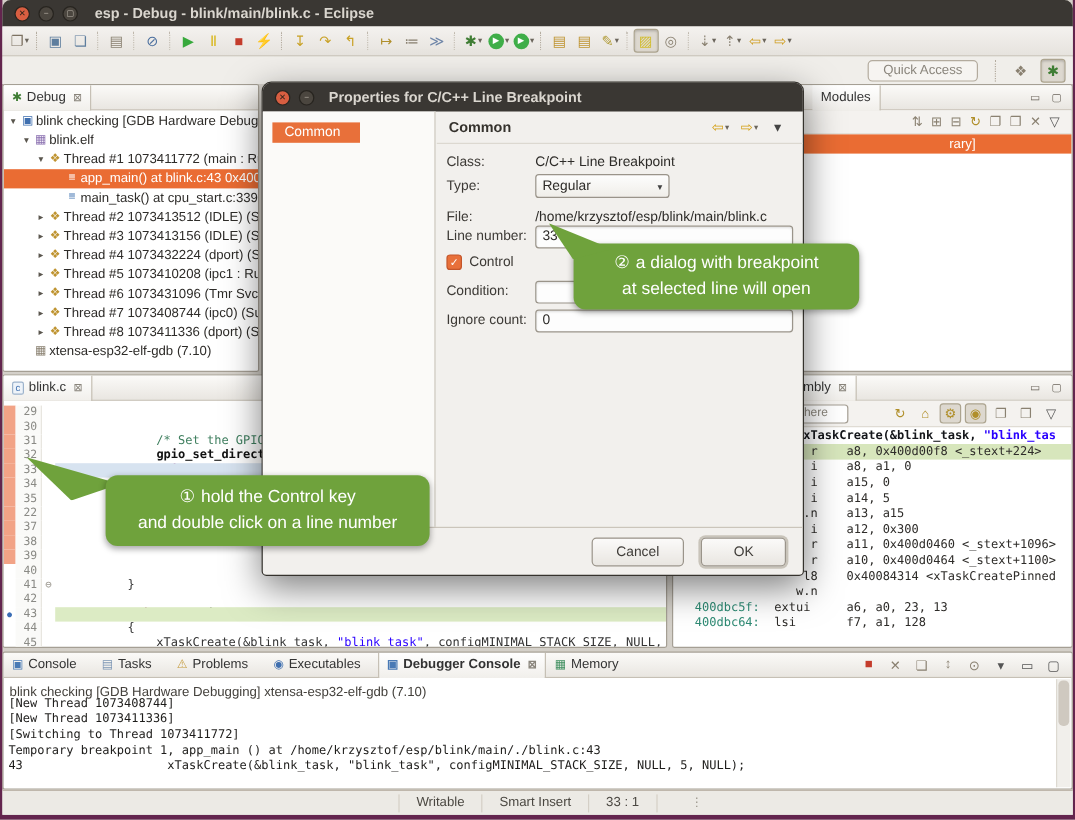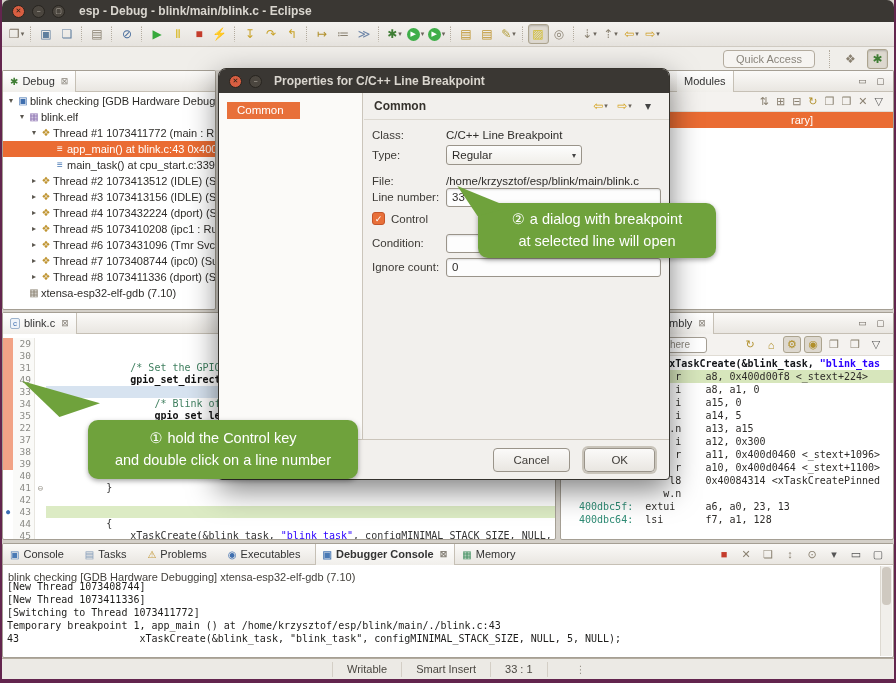--- a/index.html
+++ b/index.html
@@ -134,40 +134,40 @@
   .dlg-content { position:absolute; top:24px; left:145px; right:0; bottom:40px; }
   .chead { height:27px; display:flex; align-items:center; padding:0 10px; border-bottom:1px solid #dcd8d0; }
   .chead .h { font-size:12px; font-weight:bold; color:#35322d; }
   .chead .arrows { margin-left:auto; display:flex; align-items:center; gap:3px; }
   .frow { position:absolute; left:0; right:0; height:20px; display:flex; align-items:center; }
   .flabel { position:absolute; left:8px; font-size:11.5px; color:#3d3a36; }
   .fvalue { position:absolute; left:82px; font-size:11.5px; color:#2e2c29; }
   .ffield { position:absolute; left:82px; width:215px; height:19px; border:1px solid #9a948a; border-radius:3px;
             background:#fdfdfd; font-size:11.5px; padding:0 5px; color:#2e2c29;
             box-shadow:inset 0 1px 2px rgba(0,0,0,.12); font-family:"Liberation Sans", sans-serif; }
-  .fdrop { position:absolute; left:82px; width:136px; height:20px; border:1px solid #9a948a; border-radius:3px;
+  .fdrop { position:absolute; left:82px; width:112px; height:20px; border:1px solid #9a948a; border-radius:3px;
            background:linear-gradient(#fdfdfd,#f0eee9); font-size:11.5px; padding:0 5px; color:#2e2c29;
            display:flex; align-items:center; }
   .fdrop .d { margin-left:auto; font-size:8px; color:#444; }
   .fcheck { position:absolute; left:8px; display:flex; align-items:center; gap:6px; font-size:11.5px; color:#3d3a36; }
   .cbox { width:13px; height:13px; background:#e8703a; border:1px solid #c4552a; border-radius:3px; color:#fff;
           font-size:9px; display:flex; align-items:center; justify-content:center; }
   .dlg-footer { position:absolute; left:0; right:0; bottom:0; height:40px; border-top:1px solid #cbc5bb;
                 display:flex; align-items:center; justify-content:flex-end; gap:14px; padding-right:14px; }
   .btn { height:24px; border:1px solid #9a948a; border-radius:4px; background:linear-gradient(#fbfaf9,#e9e6e1);
          padding:0 20px; font-size:11.5px; color:#3f3c38; display:flex; align-items:center; }
   .btn.default { box-shadow:0 0 0 2px #c9c4ba; padding:0 26px; }
 
   
   .callout { position:absolute; background:#6fa23c; color:#fff; border-radius:10px; z-index:30;
              box-shadow:0 2px 5px rgba(0,0,0,.35); text-align:center; font-size:14.5px; line-height:1.45;
              display:flex; flex-direction:column; justify-content:center; }
   .callout .badge { margin-right:5px; }
   .tail { position:absolute; background:#6fa23c; z-index:29; }
-  #callout1 { left:86px; top:420px; width:270px; height:59px; }
+  #callout1 { left:86px; top:396px; width:270px; height:59px; }
   #tail1 { left:20px; top:381px; width:78px; height:36px; clip-path:polygon(0 0, 100% 62%, 48% 100%); }
   #callout2 { left:476px; top:203px; width:238px; height:55px; }
   #tail2 { left:452px; top:186px; width:56px; height:30px; clip-path:polygon(6% 0, 100% 72%, 42% 100%); z-index:31; }
 </style>
 </head>
 <body>
 
 <div class="win">
 
   <div class="titlebar">
@@ -474,21 +474,21 @@
         <div class="eline sal">
           <span class="lb lbar"></span>
           <span class="lnum">31</span>
           <span class="lfold"></span>
           <span class="lcode">
             
           <span class="pl">    </span><span class="kw">while</span><span class="pl">(1) {</span></span>
         </div>
         <div class="eline sal">
           <span class="lb lbar"></span>
-          <span class="lnum">49</span>
+          <span class="lnum">32</span>
           <span class="lfold"></span>
           <span class="lcode">
             
           <span class="com">        /* Blink off (output l</span></span>
         </div>
         <div class="eline sal hl-blue">
           <span class="lb lbar"></span>
           <span class="lnum">33</span>
           <span class="lfold"></span>
           <span class="lcode">

